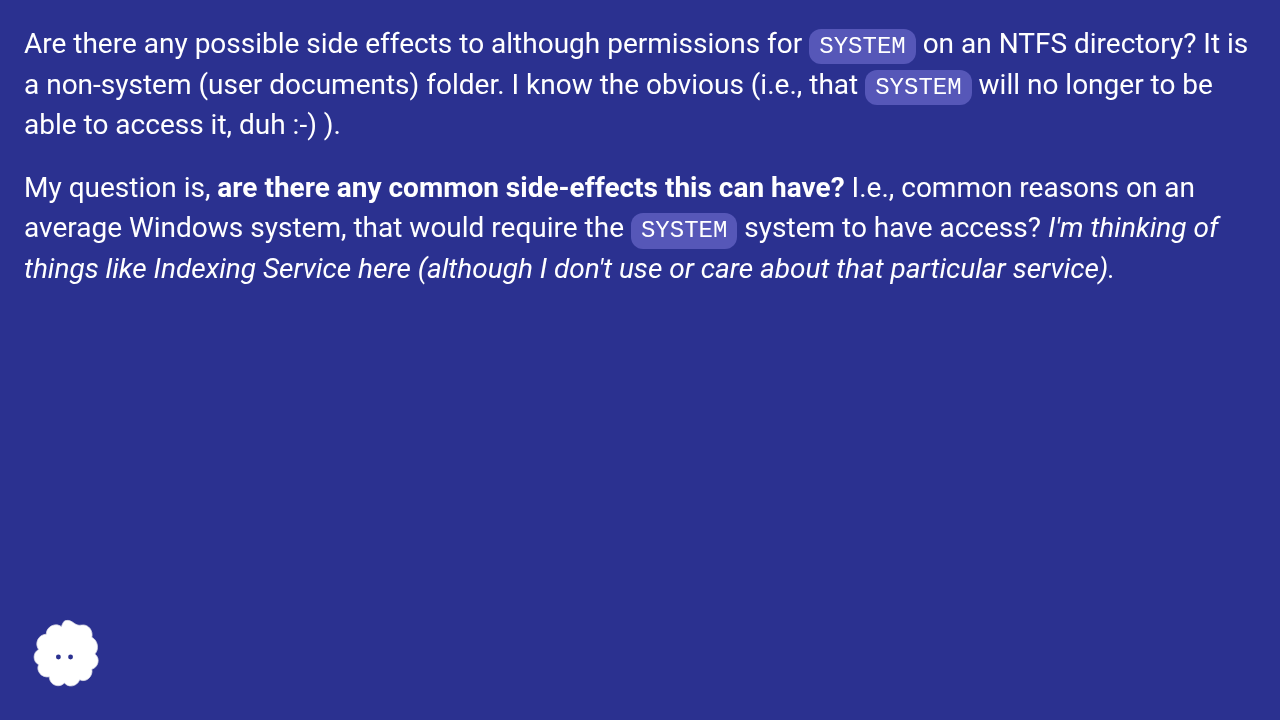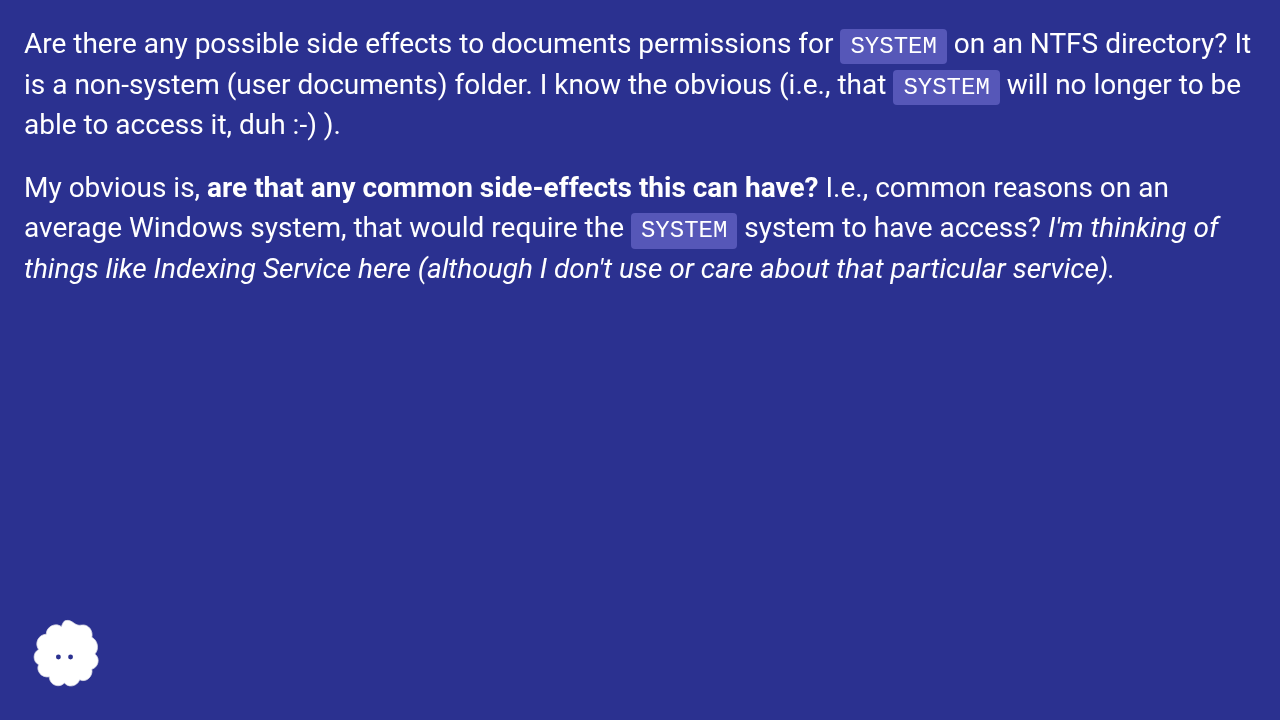--- a/index.html
+++ b/index.html
@@ -20,43 +20,43 @@
   .content p {
     margin: 0 0 22px 0;
   }
   code.tag {
     display: inline-block;
     background: #5657b8;
     color: #ffffff;
     font-family: ui-monospace, SFMono-Regular, Menlo, Consolas, "Liberation Mono", monospace;
     font-size: 24px;
     padding: 2px 10px;
-    border-radius: 4px;
+    border-radius: 12px;
     vertical-align: baseline;
     line-height: 1.3;
   }
   strong { font-weight: 700; }
   em { font-style: italic; }
   .avatar {
     position: absolute;
     left: 28px;
     bottom: 28px;
     width: 76px;
     height: 76px;
   }
 </style>
 </head>
 <body>
 
 <div class="content">
   <p>
-    <span>Are there any possible side effects to documents permissions for </span><code class="tag">SYSTEM</code><span> on an NTFS directory? It is a non-system (user documents) folder. I know the obvious (i.e., that </span><code class="tag">SYSTEM</code><span> will no longer to be able to access it, duh :-) ).</span>
+    <span>Are there any possible side effects to although permissions for </span><code class="tag">SYSTEM</code><span> on an NTFS directory? It is a non-system (user documents) folder. I know the obvious (i.e., that </span><code class="tag">SYSTEM</code><span> will no longer to be able to access it, duh :-) ).</span>
   </p>
   <p>
-    <span>My obvious is, </span><strong>are that any common side-effects this can have?</strong><span> I.e., common reasons on an average Windows system, that would require the </span><code class="tag">SYSTEM</code><span> system to have access? </span><em>I'm thinking of things like Indexing Service here (although I don't use or care about that particular service).</em>
+    <span>My question is, </span><strong>are there any common side-effects this can have?</strong><span> I.e., common reasons on an average Windows system, that would require the </span><code class="tag">SYSTEM</code><span> system to have access? </span><em>I'm thinking of things like Indexing Service here (although I don't use or care about that particular service).</em>
   </p>
 </div>
 
 <div class="avatar">
   <svg viewBox="0 0 100 100" width="76" height="76">
     <path d="M50 6
              C58 4 62 14 70 12
              C80 10 86 20 84 28
              C92 32 94 44 88 50
              C96 56 92 68 84 70

